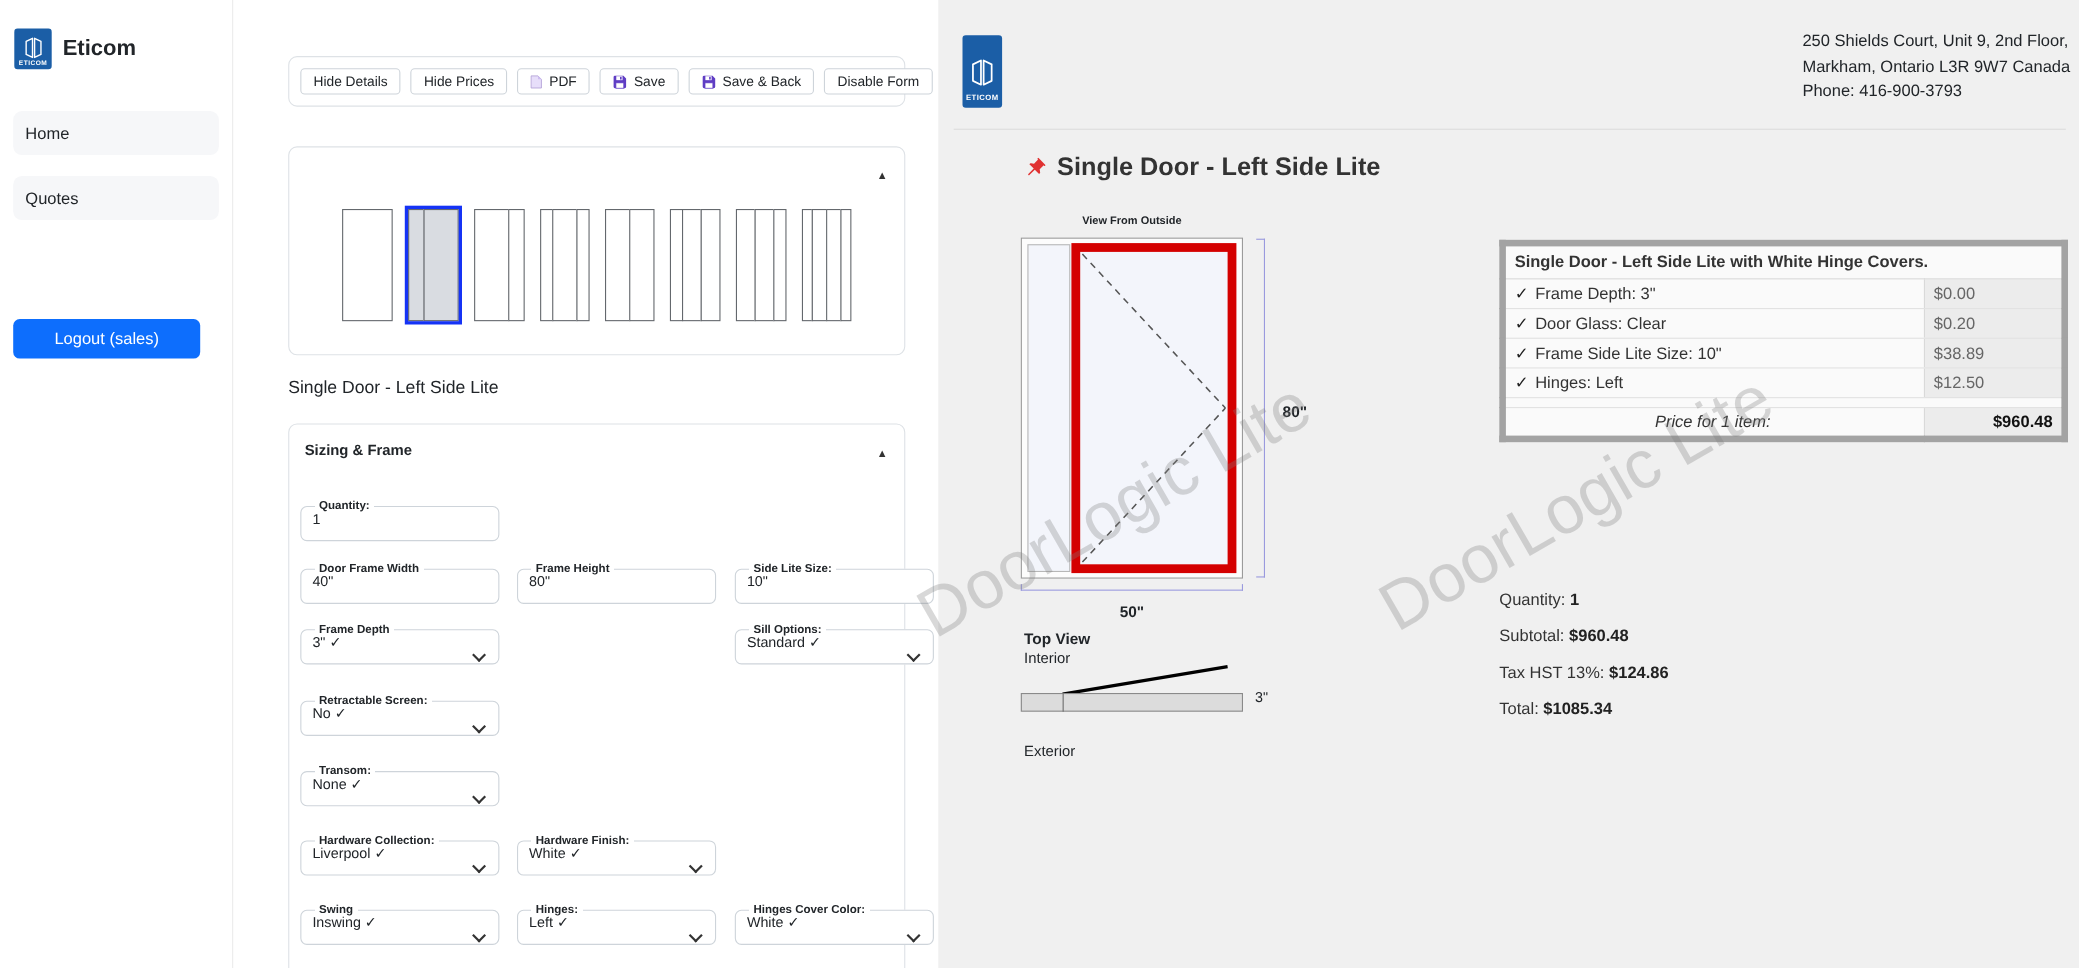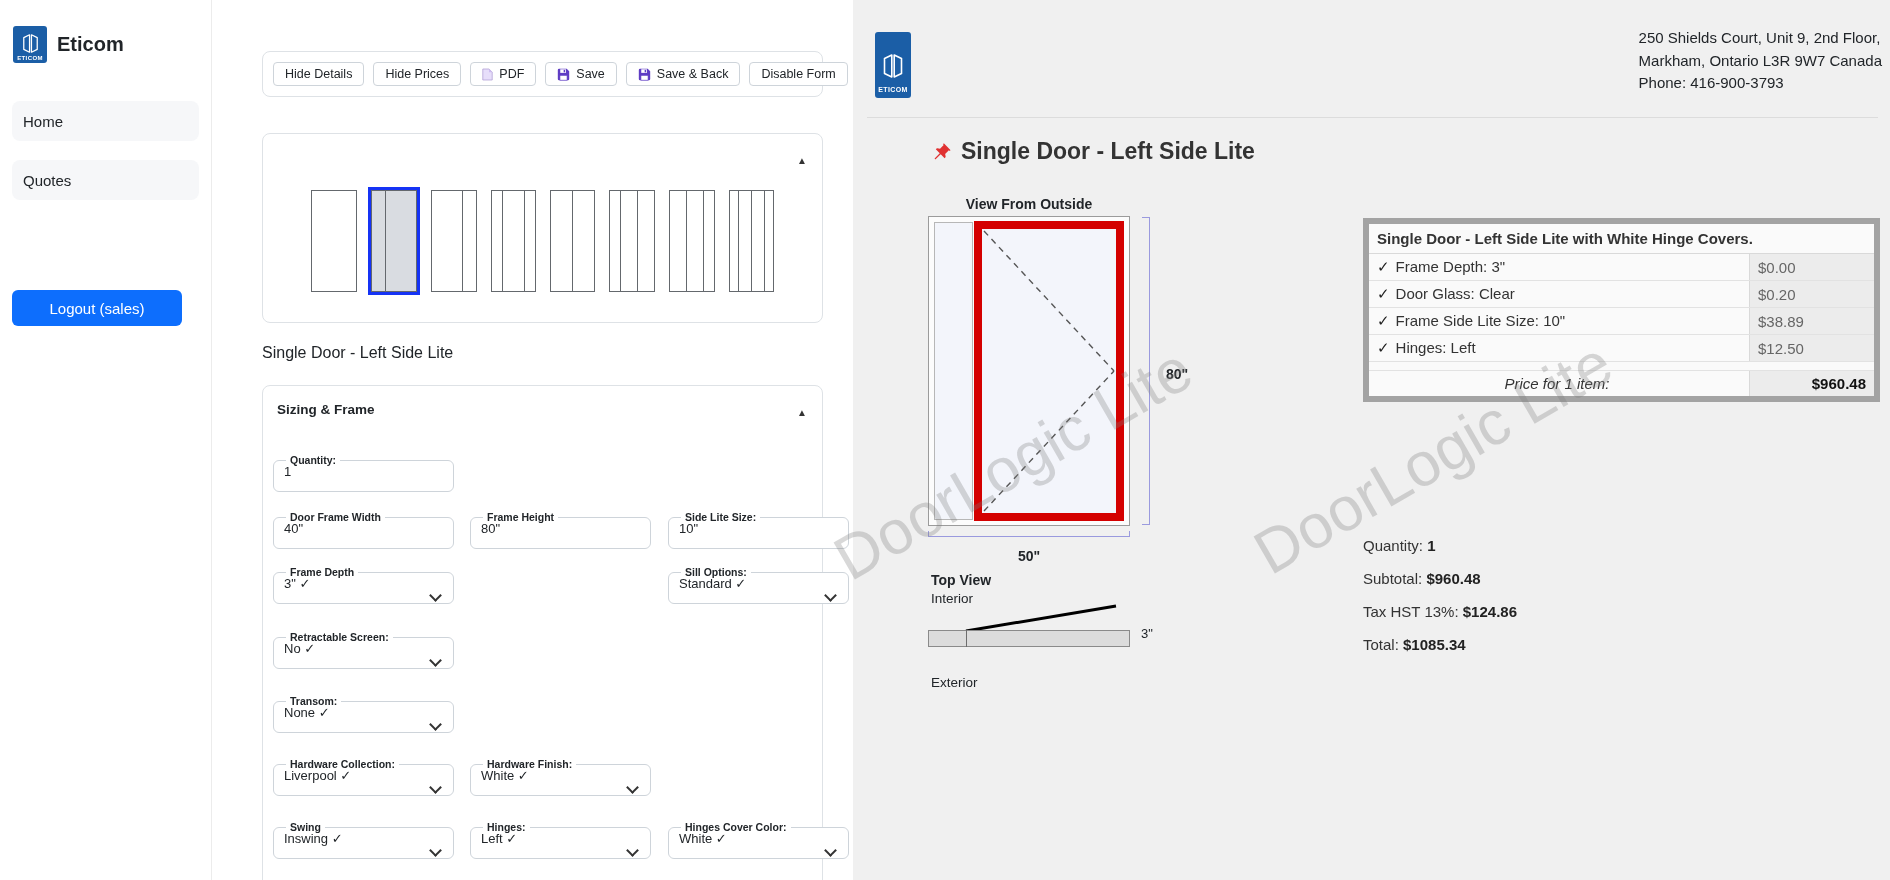--- a/index.html
+++ b/index.html
@@ -57,21 +57,21 @@
   .right-panel{position:absolute;left:853px;top:0;width:1037px;height:880px;background:#f0f0f0;}
   .logo-lg{position:absolute;left:22px;top:32px;width:36px;height:66px;}
   .logo-lg svg{width:24px;height:32px;margin:8px auto 0;}
   .logo-lg .logo-text{font-size:7px;padding:4px 0 5px;}
   .quote-info{position:absolute;left:217px;top:28px;font-size:15px;line-height:22.5px;}
   .address{position:absolute;right:8px;top:27px;font-size:15px;line-height:22.5px;color:#212529;}
   .rp-divider{position:absolute;left:14px;right:12px;top:117px;border-top:1px solid #dcdcdc;}
   .rp-title{position:absolute;left:78px;top:138px;display:flex;align-items:center;gap:9px;
             font-size:23px;font-weight:bold;color:#333;}
   .view-label{position:absolute;left:75px;top:196px;width:202px;text-align:center;
-              font-size:14px;font-weight:bold;}
+              font-size:10px;font-weight:bold;}
   .door-outer{position:absolute;left:75px;top:216px;width:202px;height:310px;
               border:1px solid #9b9b9b;background:#fcfcfc;box-sizing:border-box;}
   .side-lite{position:absolute;left:5px;top:5px;width:39px;height:298px;
              border:1px solid #b7b7b7;background:#f3f5fb;box-sizing:border-box;}
   .door-red{position:absolute;left:45px;top:4px;width:150px;height:300px;
             border:8px solid #d40000;background:#f3f5fb;box-sizing:border-box;}
   .door-red svg{position:absolute;left:0;top:0;width:100%;height:100%;}
   .dim-v{position:absolute;left:289px;top:217px;width:8px;height:308px;box-sizing:border-box;
          border-top:1px solid #9a9ade;border-right:1px solid #9a9ade;border-bottom:1px solid #9a9ade;}
   .dim-v-label{position:absolute;left:313px;top:366px;font-size:14px;font-weight:bold;}

